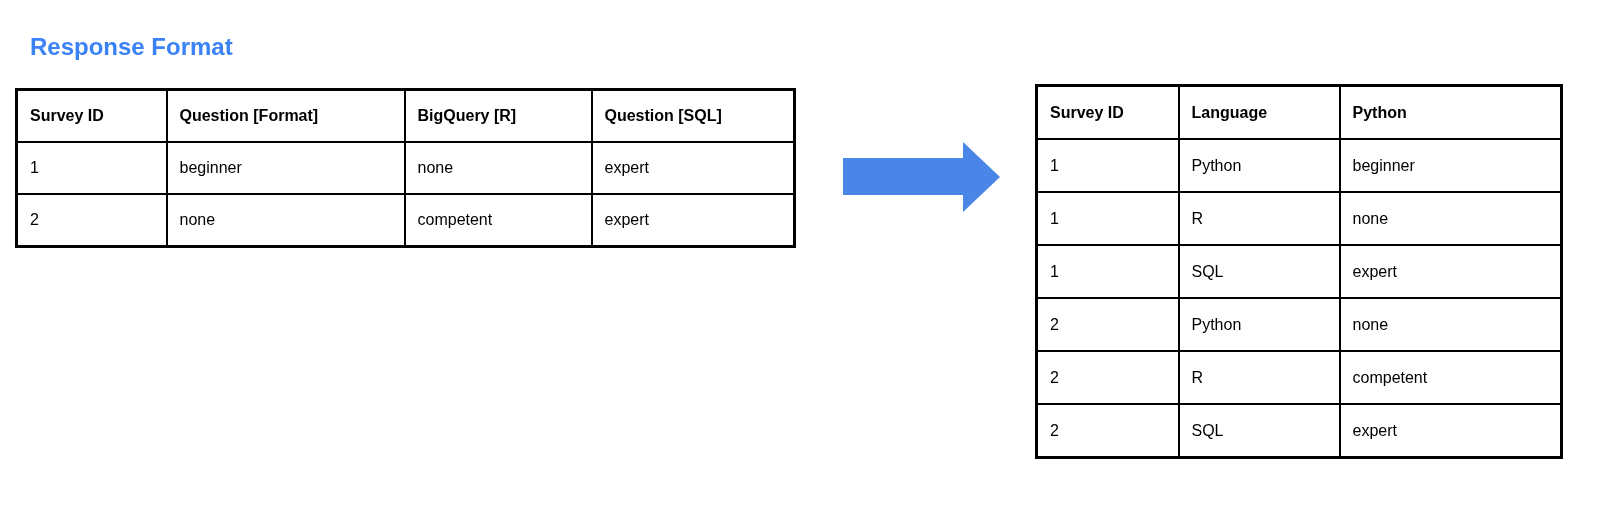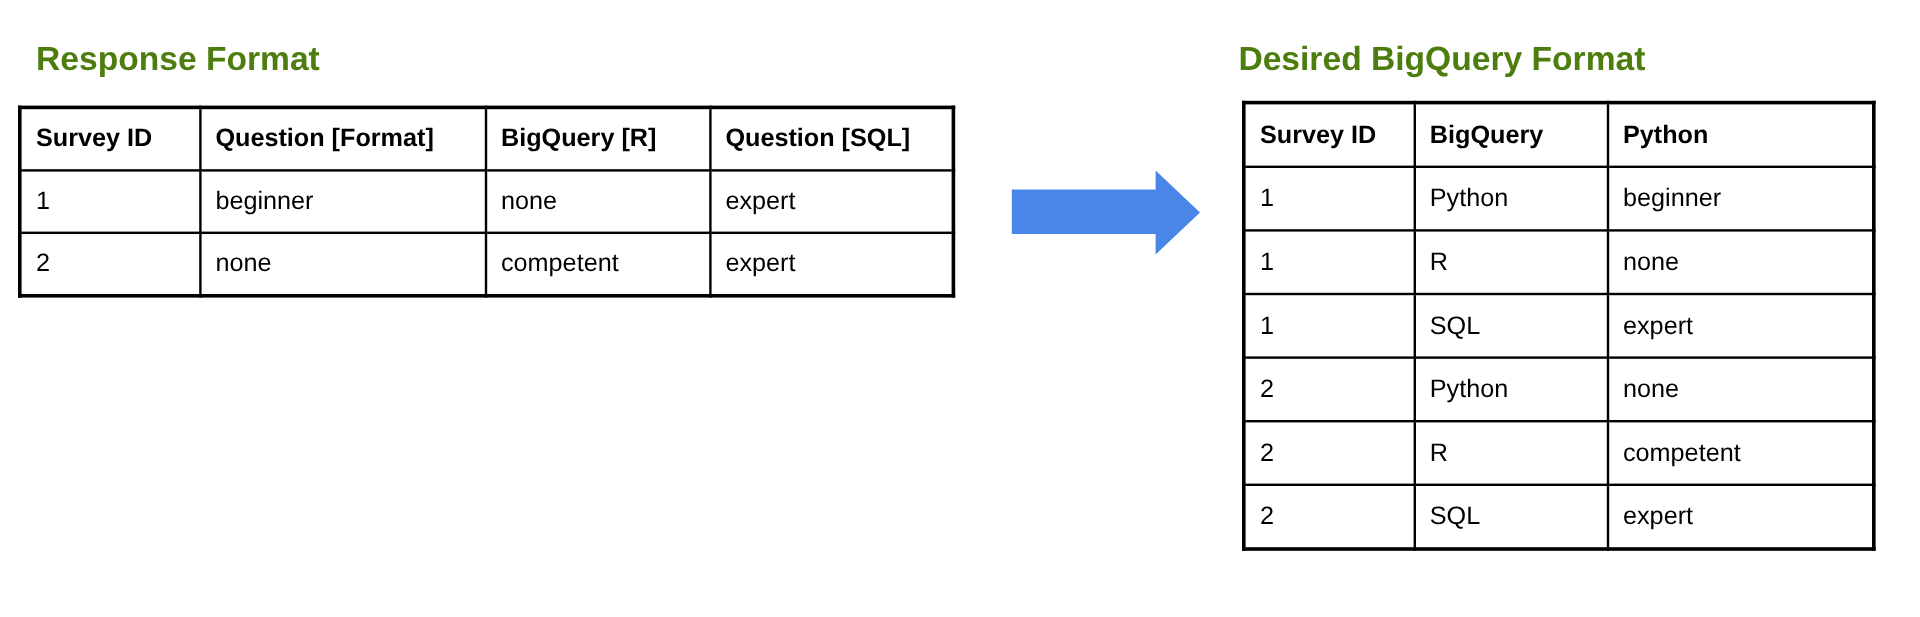--- a/index.html
+++ b/index.html
@@ -11,38 +11,38 @@
   }
   .canvas {
     position: relative;
     width: 1600px;
     height: 514px;
     background: #ffffff;
     overflow: hidden;
   }
   .diagram-title {
     position: absolute;
-    font-size: 28px;
+    font-size: 24px;
     font-weight: 700;
-    color: #4d7c0f;
+    color: #3b82f6;
     white-space: nowrap;
   }
   #title-left  { left: 30px;  top: 33px; }
   #title-right { left: 1032px; top: 33px; }
 
   table.data-table {
     position: absolute;
     border-collapse: collapse;
     table-layout: fixed;
     background: #ffffff;
   }
   table.data-table th,
   table.data-table td {
     border: 2px solid #000000;
-    font-size: 21px;
+    font-size: 16px;
     text-align: left;
     vertical-align: middle;
     padding: 0 0 0 12px;
     overflow: hidden;
     white-space: nowrap;
   }
   table.data-table th { font-weight: 700; }
   table.data-table td { font-weight: 400; }
   table.data-table { border: 3px solid #000000; }
 
@@ -68,21 +68,20 @@
     height: 70px;
   }
 </style>
 </head>
 <body>
 
 <div class="canvas">
 
   <div class="diagram-title" id="title-left">Response Format</div>
 
-  <div class="diagram-title" id="title-right">Desired BigQuery Format</div>
 
   <table class="data-table" id="table-left">
     <colgroup>
         <col style="width: 150px;">
         <col style="width: 238px;">
         <col style="width: 187px;">
         <col style="width: 203px;">
       </colgroup>
     <thead>
       <tr>
@@ -116,21 +115,21 @@
 
   <table class="data-table" id="table-right">
     <colgroup>
         <col style="width: 142px;">
         <col style="width: 161px;">
         <col style="width: 222px;">
       </colgroup>
     <thead>
       <tr>
           <th>Survey ID</th>
-          <th>BigQuery</th>
+          <th>Language</th>
           <th>Python</th>
         </tr>
     </thead>
     <tbody>
         <tr>
           <td>1</td>
           <td>Python</td>
           <td>beginner</td>
         </tr>
         <tr>

